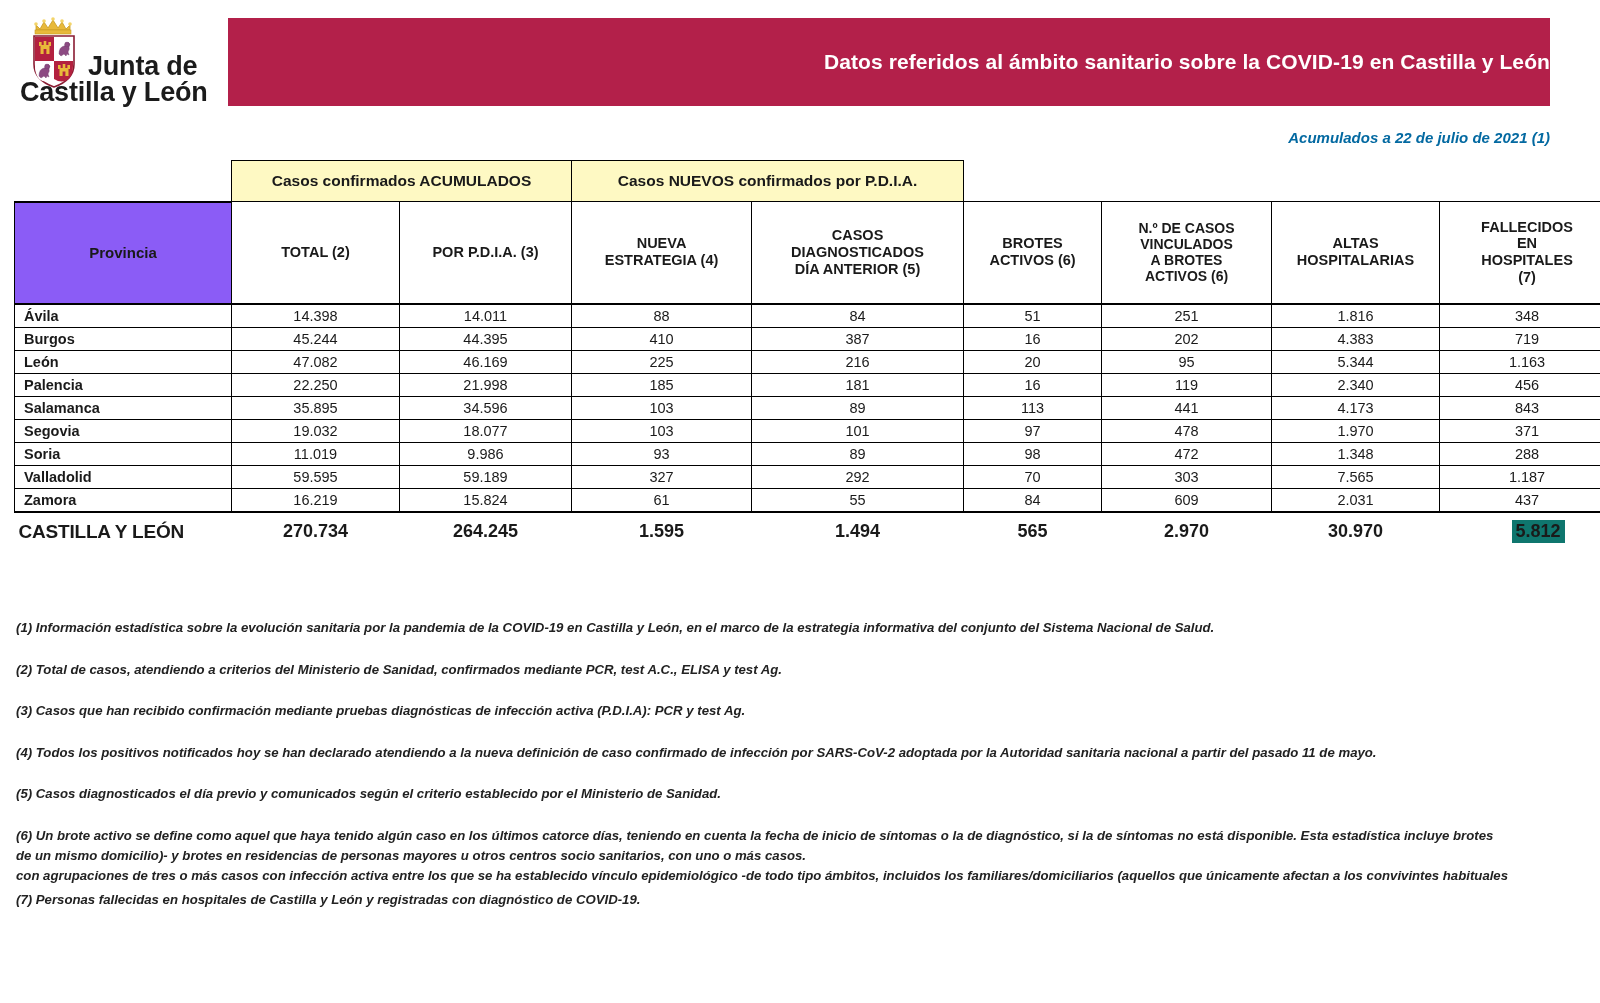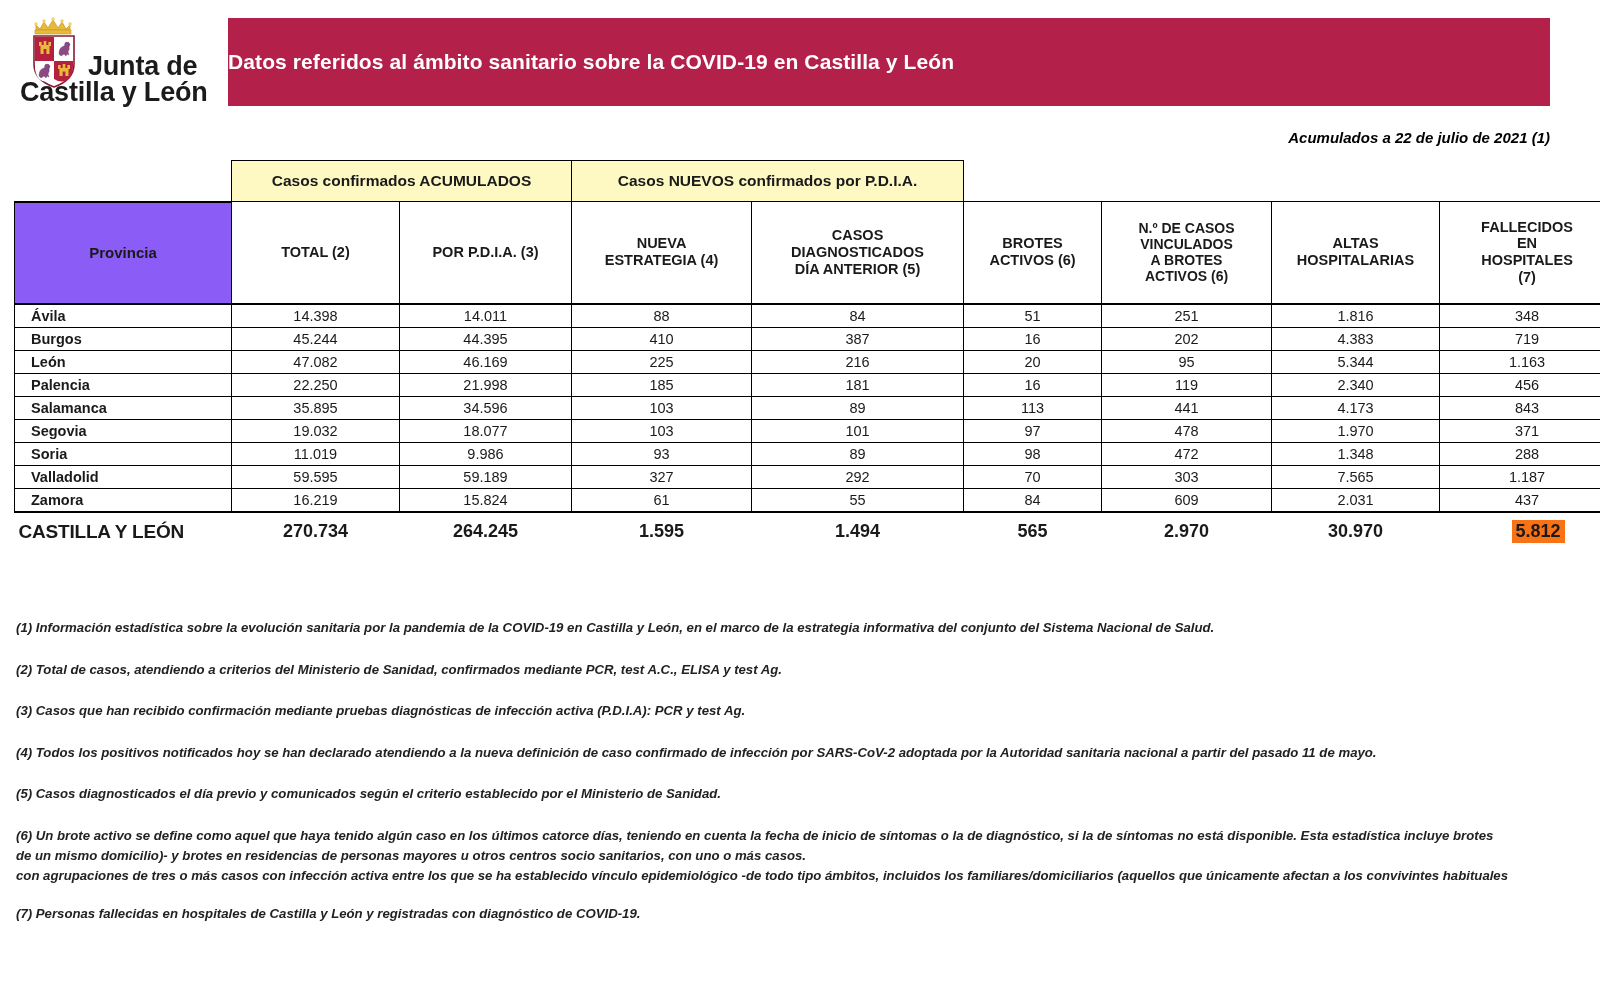--- a/index.html
+++ b/index.html
@@ -51,39 +51,39 @@
 
   .banner {
     position: absolute;
     left: 228px;
     top: 18px;
     width: 1322px;
     height: 88px;
     background: #b3204a;
     display: flex;
     align-items: center;
-    justify-content: flex-start;
+    justify-content: flex-end;
   }
   .banner-title {
     color: #ffffff;
     font-size: 21px;
     font-weight: 700;
     letter-spacing: 0.1px;
     text-align: center;
   }
 
   
   .date-line {
     position: absolute;
     right: 50px;
     top: 129px;
     font-size: 15px;
     font-style: italic;
     font-weight: 600;
-    color: #000000;
+    color: #0369a1;
   }
 
   
   .table-wrap {
     position: absolute;
     left: 14px;
     top: 160px;
     width: 1500px;
   }
   table.data {
@@ -131,21 +131,21 @@
 
   
   tr.prow td {
     border: 1.3px solid #000;
     height: 22px;
     font-size: 14.5px;
     font-weight: 400;
   }
   tr.prow td.prov {
     text-align: left;
-    padding-left: 16px;
+    padding-left: 9px;
     font-weight: 700;
     font-size: 14.5px;
   }
   tr.prow:first-of-type td { border-top: 2px solid #000; }
   tr.prow:last-of-type td { border-bottom: 2.2px solid #000; }
 
   
   tr.total td {
     border: none;
     height: 34px;
@@ -171,21 +171,21 @@
     left: 16px;
     top: 618px;
     width: 1540px;
     font-style: italic;
     font-size: 13.2px;
     font-weight: 600;
     color: #222;
     line-height: 1.48;
   }
   .note { margin-bottom: 22px; }
-  .note.multi { margin-bottom: 18px; line-height: 1.52; }
+  .note.multi { margin-bottom: 4px; line-height: 1.52; }
   .note p { margin: 0; }
 </style>
 </head>
 <body>
 
 <div class="header">
 
   <div class="logo-block">
     <svg class="crest" viewBox="0 0 56 74">
 
@@ -401,21 +401,21 @@
     <tfoot id="tfoot">
         <tr class="total">
           <td class="prov">CASTILLA Y LEÓN</td>
           <td>270.734</td>
           <td>264.245</td>
           <td>1.595</td>
           <td>1.494</td>
           <td>565</td>
           <td>2.970</td>
           <td>30.970</td>
-          <td><span class="hl" style="background: #f97316; margin-left: 22px;">5.812</span></td>
+          <td><span class="hl" style="background: #0f766e; margin-left: 22px;">5.812</span></td>
         </tr>
       </tfoot>
   </table>
 </div>
 
 <div class="notes">
   <div class="note">(1) Información estadística sobre la evolución sanitaria por la pandemia de la COVID-19 en Castilla y León, en el marco de la estrategia informativa del conjunto del Sistema Nacional de Salud.</div>
   <div class="note">(2) Total de casos, atendiendo a criterios del Ministerio de Sanidad, confirmados mediante PCR, test A.C., ELISA y test Ag.</div>
   <div class="note">(3) Casos que han recibido confirmación mediante pruebas diagnósticas de infección activa (P.D.I.A): PCR y test Ag.</div>
   <div class="note">(4) Todos los positivos notificados hoy se han declarado atendiendo a la nueva definición de caso confirmado de infección por SARS-CoV-2 adoptada por la Autoridad sanitaria nacional a partir del pasado 11 de mayo.</div>

